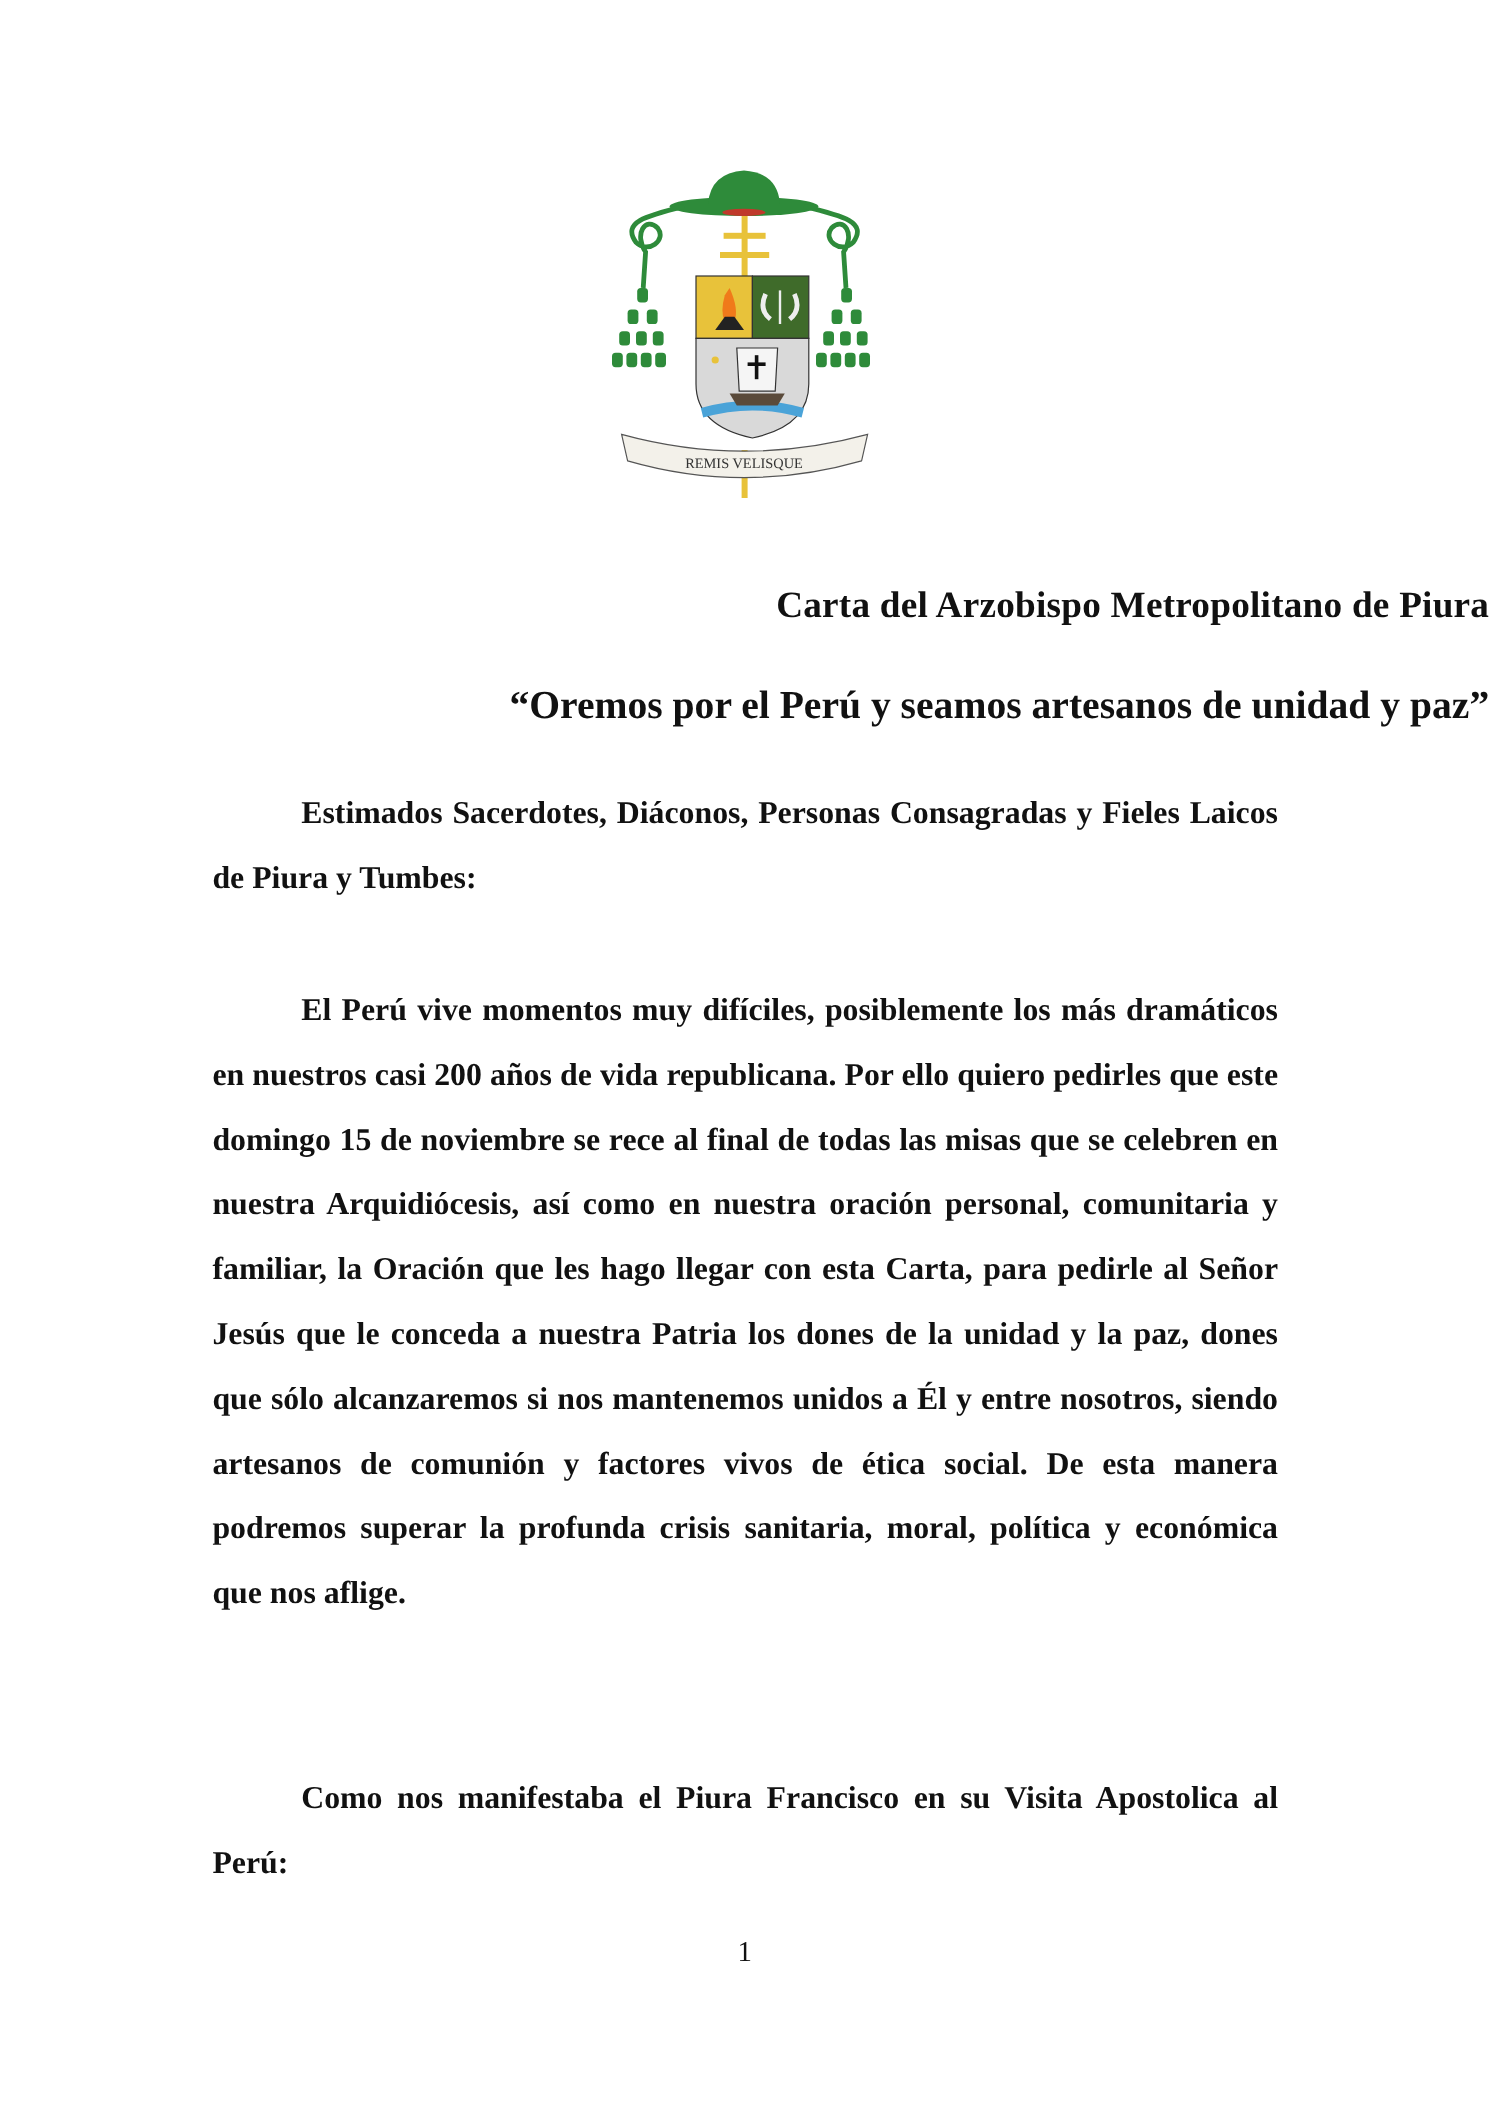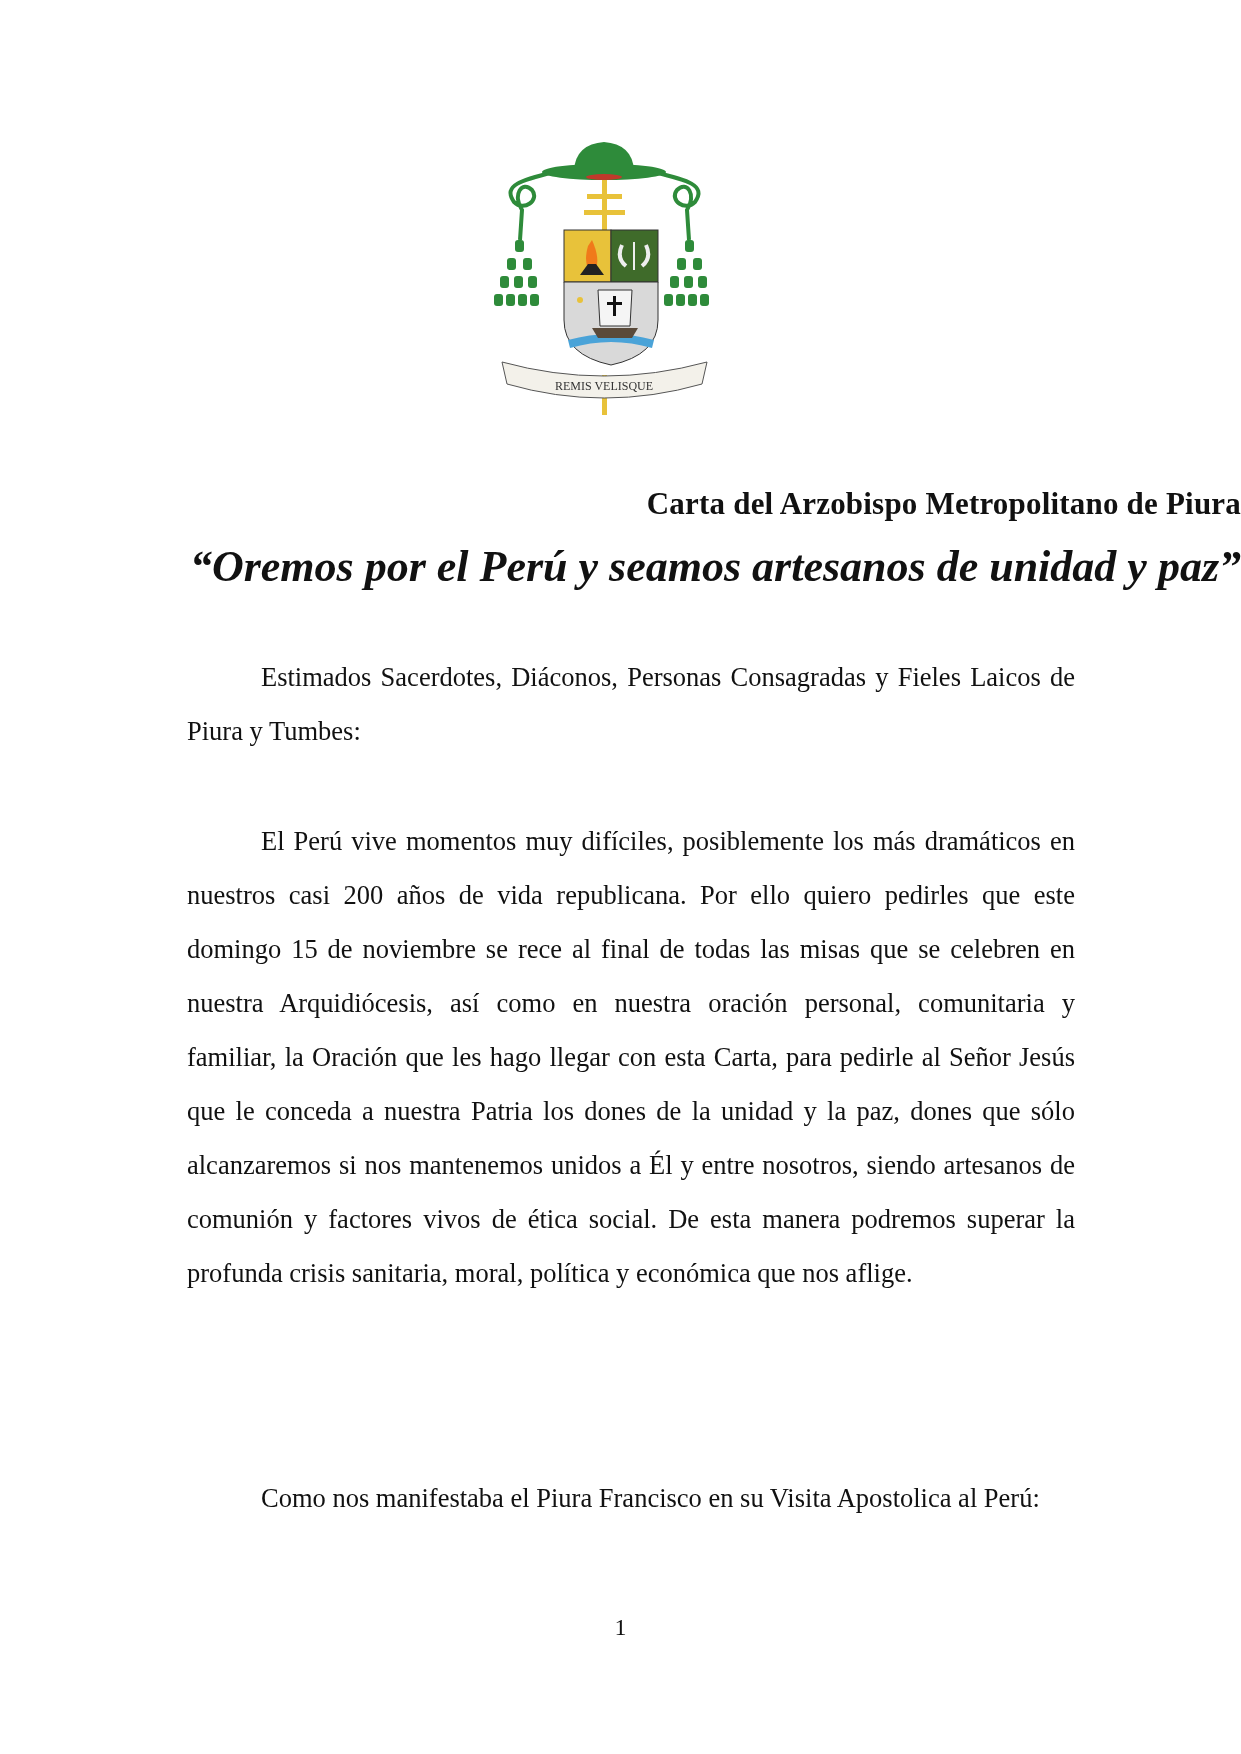--- a/index.html
+++ b/index.html
@@ -1,23 +1,23 @@
 <!DOCTYPE html>
 <html><head>
 <meta charset="utf-8">
 <style>
   html, body { margin:0; padding:0; background:#ffffff; }
   body { width:1241px; height:1754px; position:relative; overflow:hidden;
          font-family:"Liberation Serif","DejaVu Serif",serif; color:#111; }
-  .crest { position:absolute; left:492px; top:140px; width:225px; height:280px; }
+  .crest { position:absolute; left:508px; top:140px; width:225px; height:280px; }
   .title { position:absolute; left:0; width:1241px; text-align:right; }
   .t1 { top:486px; font-size:31px; font-weight:bold; letter-spacing:0.2px; }
-  .t2 { top:541px; font-size:44px; font-style:italic; font-weight:bold; }
-  .para { position:absolute; left:187px; width:888px; font-size:26.5px; line-height:54px;
-          text-align:justify; text-align-last:left; }
+  .t2 { top:570px; font-size:33px; font-weight:bold; }
+  .para { position:absolute; left:177px; width:888px; font-size:26.5px; line-height:54px;
+          text-align:justify; text-align-last:left;font-weight:bold; }
   .para .indent { display:inline-block; width:74px; }
   .p1 { top:650px; }
   .p2 { top:814px; }
   .p3 { top:1471px; }
   .pageno { position:absolute; top:1614px; left:0; width:1241px; text-align:center; font-size:24px; }
 </style>
 </head>
 <body>
 
 <div class="crest">

